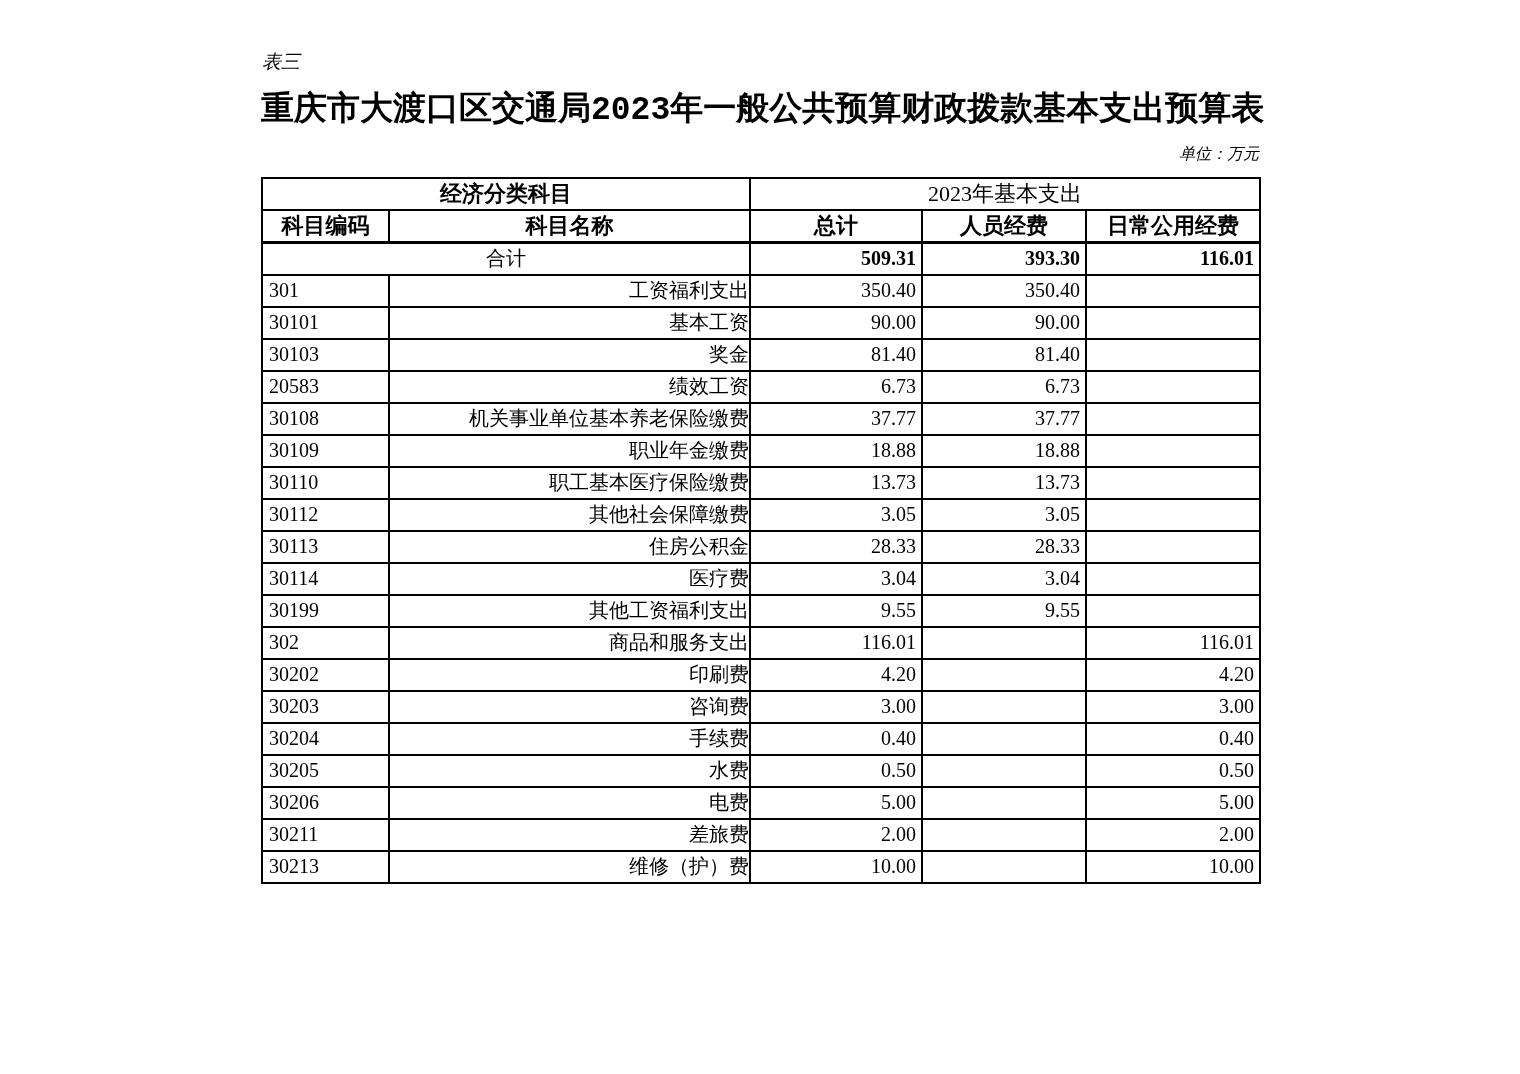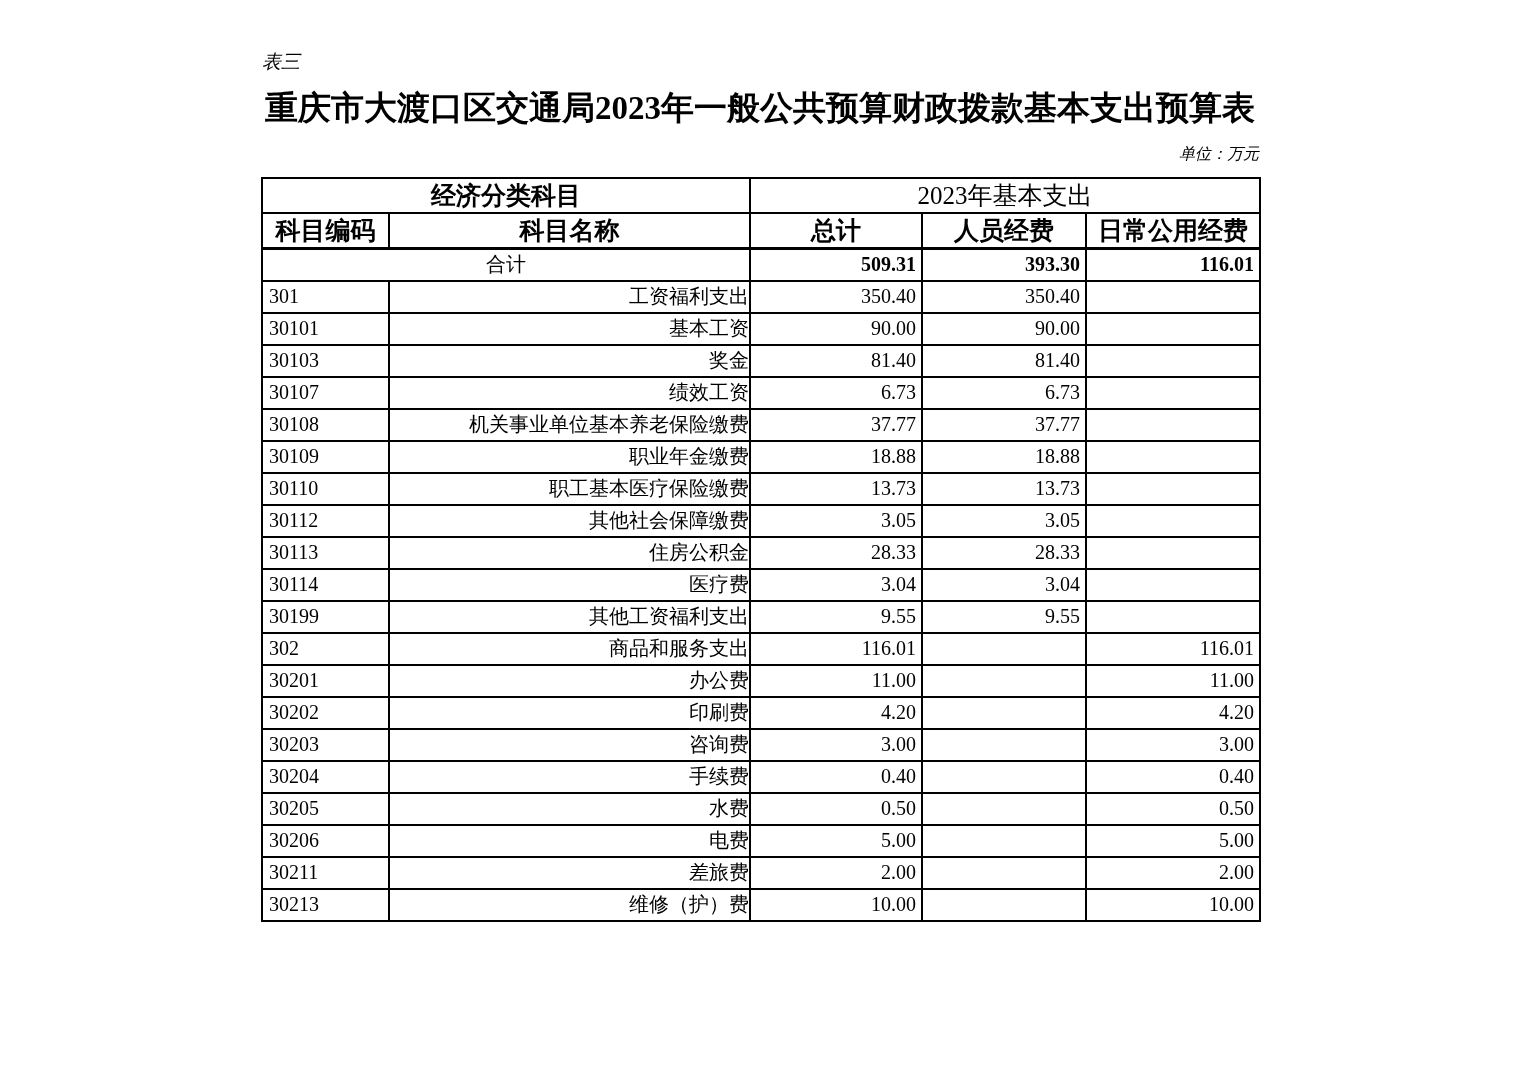--- a/index.html
+++ b/index.html
@@ -14,41 +14,41 @@
 
   .table-label {
     position: absolute; left: 262px; top: 49px;
     font-size: 19px; font-style: italic;
     font-family: "Liberation Serif", serif;
   }
   .doc-title {
     position: absolute; left: 261px; top: 86px; width: 998px; margin: 0;
     text-align: center; white-space: nowrap;
     font-size: 33px; font-weight: 700;
-    font-family: Liberation Serif, serif;
+    font-family: Liberation Mono, monospace;
   }
   .unit-note {
     position: absolute; left: 261px; top: 144px; width: 998px;
     text-align: right; font-size: 16px; font-style: italic;
     font-family: "Liberation Serif", serif;
   }
 
   table.budget-table {
     position: absolute; left: 261px; top: 177px; width: 998px;
     border-collapse: collapse; table-layout: fixed;
   }
   .budget-table th, .budget-table td {
     border: 2px solid #000000;
     height: 32px; padding: 0;
     overflow: hidden; white-space: nowrap;
     vertical-align: middle;
   }
   .budget-table thead th {
     font-family: "Liberation Sans", sans-serif;
-    font-size: 25px; font-weight: 700; text-align: center;
+    font-size: 22px; font-weight: 700; text-align: center;
   }
   .budget-table thead th.serif-reg {
     font-family: "Liberation Serif", serif;
     font-weight: 400;
   }
   .budget-table tr.cols-row th { border-bottom-width: 3px; text-align: center; }
 
   .budget-table td { font-size: 20px; }
   td.code  { text-align: left;  padding-left: 6px; }
   td.name  { text-align: right;  padding-left: 9px; }
@@ -116,21 +116,21 @@
         <td class="num"></td>
       </tr>
       <tr>
         <td class="code">30103</td>
         <td class="name">奖金</td>
         <td class="num">81.40</td>
         <td class="num">81.40</td>
         <td class="num"></td>
       </tr>
       <tr>
-        <td class="code">30107</td>
+        <td class="code">20583</td>
         <td class="name">绩效工资</td>
         <td class="num">6.73</td>
         <td class="num">6.73</td>
         <td class="num"></td>
       </tr>
       <tr>
         <td class="code">30108</td>
         <td class="name">机关事业单位基本养老保险缴费</td>
         <td class="num">37.77</td>
         <td class="num">37.77</td>
@@ -179,27 +179,20 @@
         <td class="num"></td>
       </tr>
       <tr>
         <td class="code">302</td>
         <td class="name">商品和服务支出</td>
         <td class="num">116.01</td>
         <td class="num"></td>
         <td class="num">116.01</td>
       </tr>
       <tr>
-        <td class="code">30201</td>
-        <td class="name">办公费</td>
-        <td class="num">11.00</td>
-        <td class="num"></td>
-        <td class="num">11.00</td>
-      </tr>
-      <tr>
         <td class="code">30202</td>
         <td class="name">印刷费</td>
         <td class="num">4.20</td>
         <td class="num"></td>
         <td class="num">4.20</td>
       </tr>
       <tr>
         <td class="code">30203</td>
         <td class="name">咨询费</td>
         <td class="num">3.00</td>

